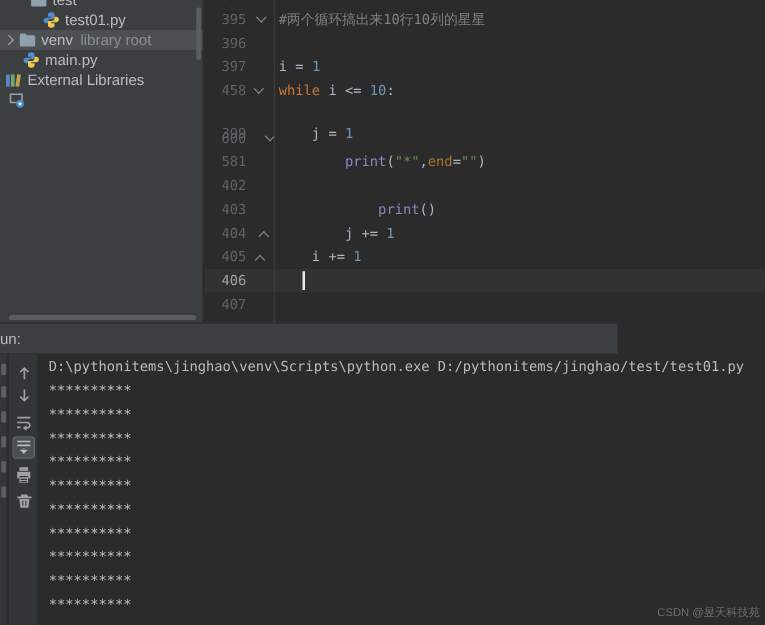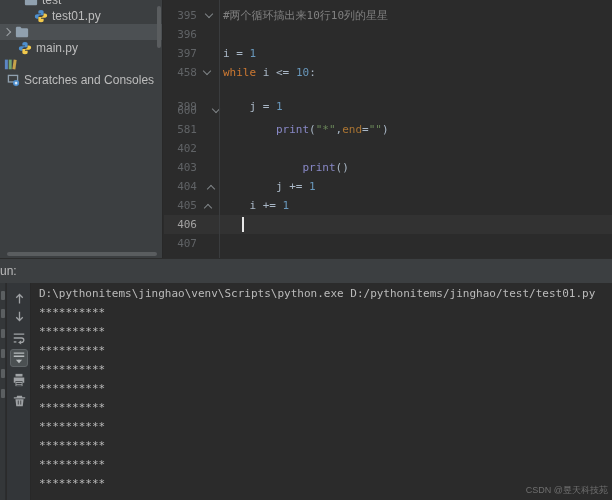--- a/index.html
+++ b/index.html
@@ -38,21 +38,21 @@
   .eline.current .lnum { color:#a4a3a3; }
   .ecode { position:absolute; left:59px; top:0; white-space:pre; color:#a9b7c6; }
   .fold { position:absolute; top:6px; width:7px; height:7px; }
   .fold::before { content:""; position:absolute; left:0; top:0; width:5px; height:5px;
     border-right:1.4px solid #7f8487; border-bottom:1.4px solid #7f8487; }
   .fold.down::before { transform:rotate(45deg); top:-1px; }
   .fold.up::before { transform:rotate(-135deg); top:3px; }
   .caret { position:absolute; top:2px; width:1.5px; height:15px; background:#e8e8e8; }
 
   
-  .run-header { position:absolute; left:0; top:258px; width:612px; height:25px;
+  .run-header { position:absolute; left:0; top:258px; width:494px; height:25px;
     background:#3c3f41; border-top:1px solid #2c2c2c; font-size:12px; color:#bbbbbb; }
   .run-label { position:absolute; left:0; top:5px; color:#bbbbbb; }
   .run-tab { position:absolute; left:18px; top:0; height:25px; padding:0 6px 0 8px;
     display:flex; align-items:flex-start; gap:5px;margin-top:44px; }
   .run-tab .underline { position:absolute; left:0; bottom:0; width:100%; height:3px;
     background:#6e7173; }
   .tab-close { color:#787d80; font-size:12px; line-height:12px; }
 
   
   .run-body { position:absolute; left:0; top:283px; width:612px; height:217px; background:#2b2b2b; }
@@ -88,43 +88,44 @@
                 <path fill="#4e8fce" d="M8 1c-2.2 0-3 1-3 2v2h3v1H3.5C2.1 6 1 7 1 8.5S2.1 11 3.5 11H5V9.3C5 8 6 7 7.3 7H11V3c0-1-.8-2-3-2z"></path>
                 <path fill="#f2c94c" d="M8 15c2.2 0 3-1 3-2v-2H8v-1h4.5c1.4 0 2.5-1 2.5-2.5S13.9 5 12.5 5H11v1.7C11 8 10 9 8.7 9H5v4c0 1 .8 2 3 2z"></path>
               </svg></span>
             <span class="lbl" style="left:52px">test01.py</span>
           </div>
           <div class="tree-row selected" style="top: 24px;">
             <span class="chev" style="left:4px"></span>
             <span class="ticon" style="left:15px"><svg width="14" height="14" viewBox="0 0 16 16">
                 <path fill="#90a0ae" d="M1 3.5C1 2.7 1.7 2 2.5 2h3.6l1.4 1.6h6C14.3 3.6 15 4.3 15 5v7.5c0 .8-.7 1.5-1.5 1.5h-11c-.8 0-1.5-.7-1.5-1.5z"></path>
               </svg></span>
+            <span class="lbl" style="left:33px">venv<span class="sfx">library root</span></span>
           </div>
           <div class="tree-row" style="top: 40px;">
             <span class="ticon" style="left:18px"><svg width="14" height="14" viewBox="0 0 16 16">
                 <path fill="#4e8fce" d="M8 1c-2.2 0-3 1-3 2v2h3v1H3.5C2.1 6 1 7 1 8.5S2.1 11 3.5 11H5V9.3C5 8 6 7 7.3 7H11V3c0-1-.8-2-3-2z"></path>
                 <path fill="#f2c94c" d="M8 15c2.2 0 3-1 3-2v-2H8v-1h4.5c1.4 0 2.5-1 2.5-2.5S13.9 5 12.5 5H11v1.7C11 8 10 9 8.7 9H5v4c0 1 .8 2 3 2z"></path>
               </svg></span>
             <span class="lbl" style="left:36px">main.py</span>
           </div>
           <div class="tree-row" style="top: 56px;">
             <span class="ticon" style="left:4px"><svg width="14" height="14" viewBox="0 0 16 16">
                 <rect x="1" y="3" width="3.4" height="11" fill="#5c87c5"></rect>
                 <rect x="5.4" y="3" width="3.4" height="11" fill="#74a56e"></rect>
                 <rect x="10.4" y="3" width="3.4" height="11" fill="#c7a24a" transform="rotate(8 12 8)"></rect>
               </svg></span>
+            <span class="lbl" style="left:22px">External Libraries</span>
           </div>
           <div class="tree-row" style="top: 72px;">
             <span class="ticon" style="left:6px"><svg width="14" height="14" viewBox="0 0 16 16">
                 <path fill="#90a0ae" d="M2 2h12v9H2z"></path>
                 <path fill="#3c3f41" d="M3.5 3.5h9v6h-9z"></path>
                 <circle cx="11.5" cy="11.5" r="3.5" fill="#4e8fce"></circle>
                 <path stroke="#fff" stroke-width="1.2" fill="none" d="M10 11.5h3M11.5 10v3"></path>
               </svg></span>
-            <span class="lbl" style="left:24px">Scratches and Consoles</span>
           </div>
         </div>
       <div class="vscroll"></div>
       <div class="hscroll"></div>
     </div>
 
     <div class="editor">
       <div id="editor-lines">
           <div class="eline" style="top: -13px;">
             <span class="lnum">394</span>

